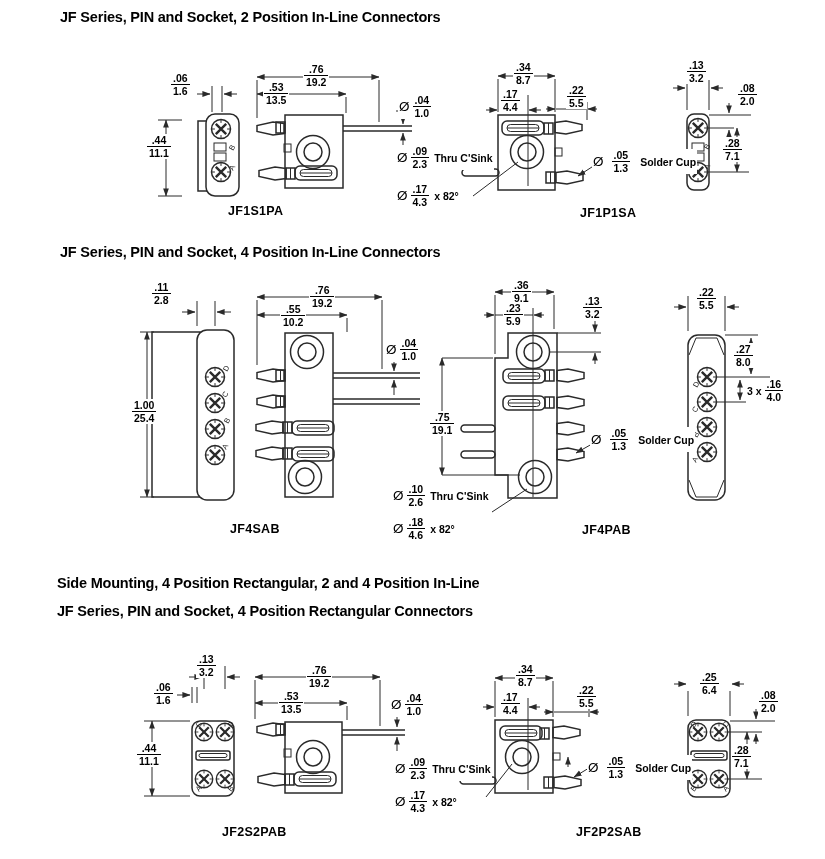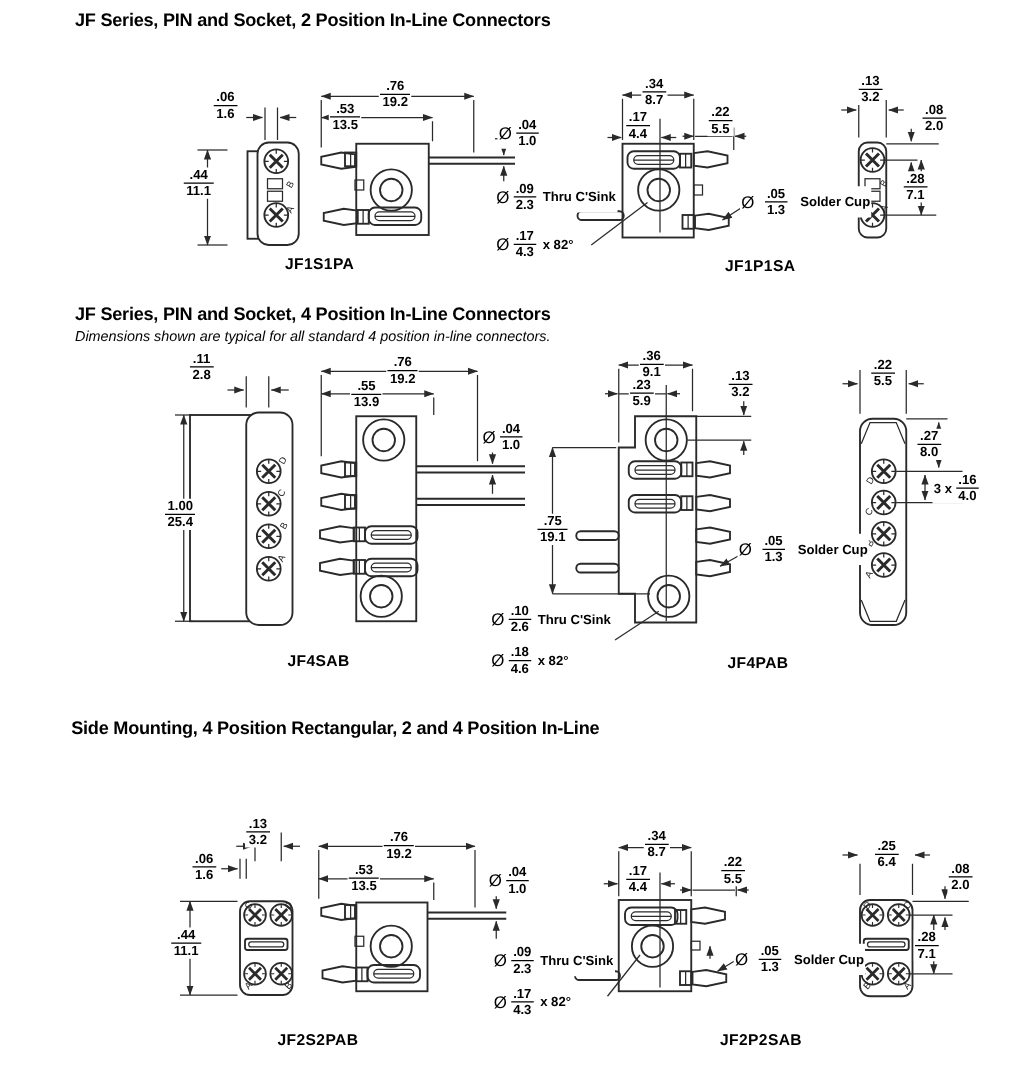--- a/index.html
+++ b/index.html
@@ -358,23 +358,23 @@
     <line x1="756" y1="709" x2="756" y2="719" class="dl" marker-end="url(#ar)"></line>
     <line x1="756" y1="744" x2="756" y2="734" class="dl" marker-end="url(#ar)"></line>
     <line x1="747" y1="732" x2="747" y2="779" class="dl" marker-start="url(#ar)" marker-end="url(#ar)"></line>
     <line x1="727" y1="779" x2="762" y2="779" class="dl"></line>
   </g>
 </svg>
 
 <h2 class="title" style="left:60px;top:10px">JF Series, PIN and Socket, 2 Position In-Line Connectors</h2>
 
 <h2 class="title" style="left:60px;top:245px">JF Series, PIN and Socket, 4 Position In-Line Connectors</h2>
-<p class="subtitle" style="left:60px;top:264px">Dimensions shown are typical for all standard 4 position in-line connectors.</p>
 
 <h2 class="title" style="left:57px;top:576px">Side Mounting, 4 Position Rectangular, 2 and 4 Position In-Line</h2>
+<h2 class="title" style="left:57px;top:604px">JF Series, PIN and Socket, 4 Position Rectangular Connectors</h2>
 
 <div class="dim" style="left:170px;top:72px">
       <span class="fr">
         <span class="t">.06</span>
         <span class="b">1.6</span>
       </span>
     </div>
 <div class="dim" style="left:146px;top:134px">
       <span class="fr">
         <span class="t">.44</span>
@@ -479,21 +479,21 @@
     </div>
 <div class="dim" style="left:309px;top:284px">
       <span class="fr">
         <span class="t">.76</span>
         <span class="b">19.2</span>
       </span>
     </div>
 <div class="dim" style="left:280px;top:303px">
       <span class="fr">
         <span class="t">.55</span>
-        <span class="b">13.9</span>
+        <span class="b">10.2</span>
       </span>
     </div>
 <div class="part" style="left:230px;top:523px">JF4SAB</div>
 
 <div class="dim" style="left:511px;top:279px">
       <span class="fr">
         <span class="t">.36</span>
         <span class="b">9.1</span>
       </span>
     </div>

